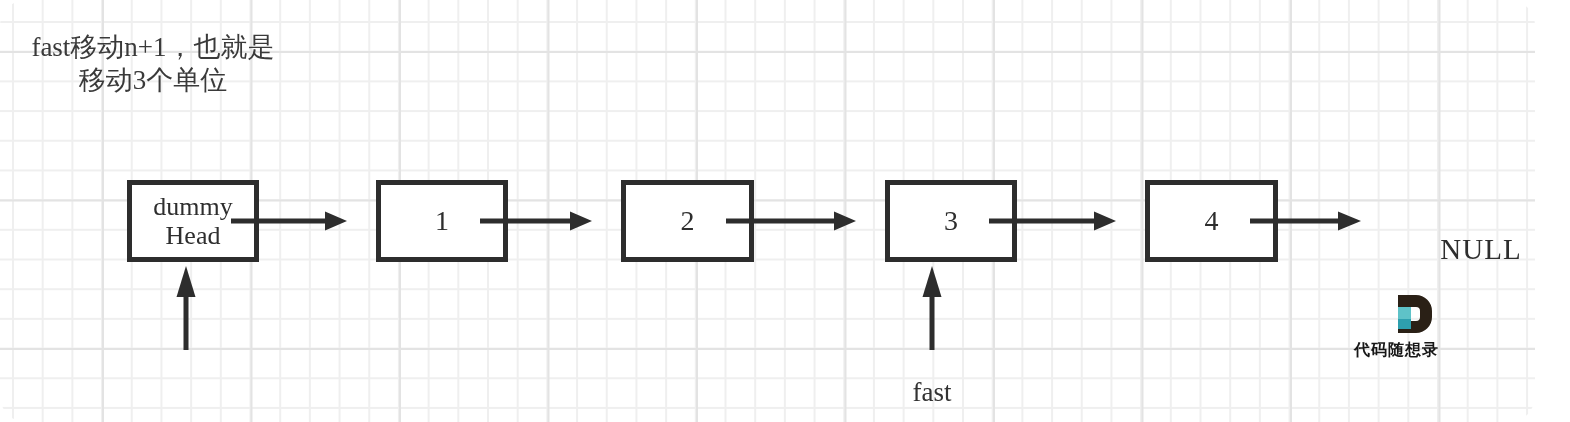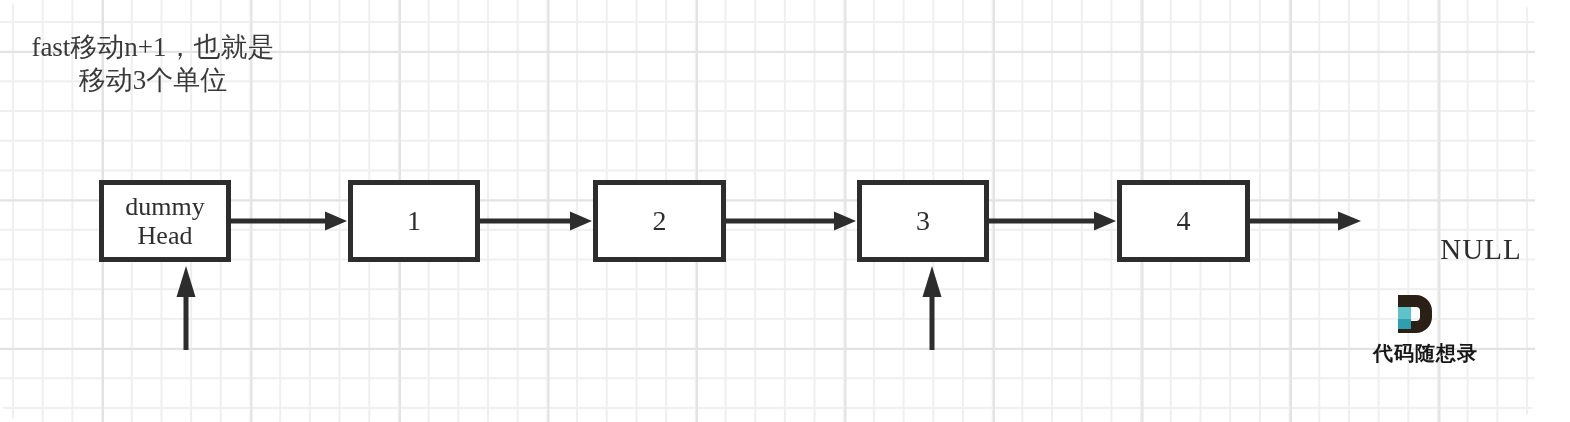--- a/index.html
+++ b/index.html
@@ -49,20 +49,21 @@
   .node {
     position: absolute;
     top: 180px;
     height: 82px;
     box-sizing: border-box;
     border: 5px solid #2d2d2d;
     background: #ffffff;
     display: flex;
     align-items: center;
     justify-content: center;
+    margin-left: 28px;
   }
   .node-label {
     font-size: 28px;
     color: #2e2e2e;
     text-align: center;
     white-space: pre-line;
   }
   .node-label.two-line {
     font-size: 26px;
     line-height: 29px;
@@ -144,22 +145,22 @@
   .teal-bottom {
     position: absolute;
     left: 0;
     top: 24px;
     width: 13px;
     height: 10px;
     background: #2e9fae;
   }
   .logo-text {
     margin-top: 7px;
-    text-align: right;
-    font-size: 20px;
+    text-align: left;
+    font-size: 16px;
     font-weight: 700;
     letter-spacing: 1px;
     color: #171717;
     font-family: "Liberation Serif", "DejaVu Serif", serif;
   }
 </style>
 </head>
 <body>
 
 <div class="canvas">
@@ -210,20 +211,21 @@
     <g>
       <line class="arrow-line" x1="186" y1="350" x2="186" y2="295"></line>
       <polygon class="arrow-head" points="176.5,297 195.5,297 186,266"></polygon>
     </g>
     <g>
       <line class="arrow-line" x1="932" y1="350" x2="932" y2="295"></line>
       <polygon class="arrow-head" points="922.5,297 941.5,297 932,266"></polygon>
     </g>
   </svg>
 
+  <div class="pointer-label fast">fast</div>
 
   <div class="logo">
     <div class="logo-mark">
       <div class="d-shape"></div>
       <div class="teal-top"></div>
       <div class="teal-bottom"></div>
     </div>
     <div class="logo-text">代码随想录</div>
   </div>
 

